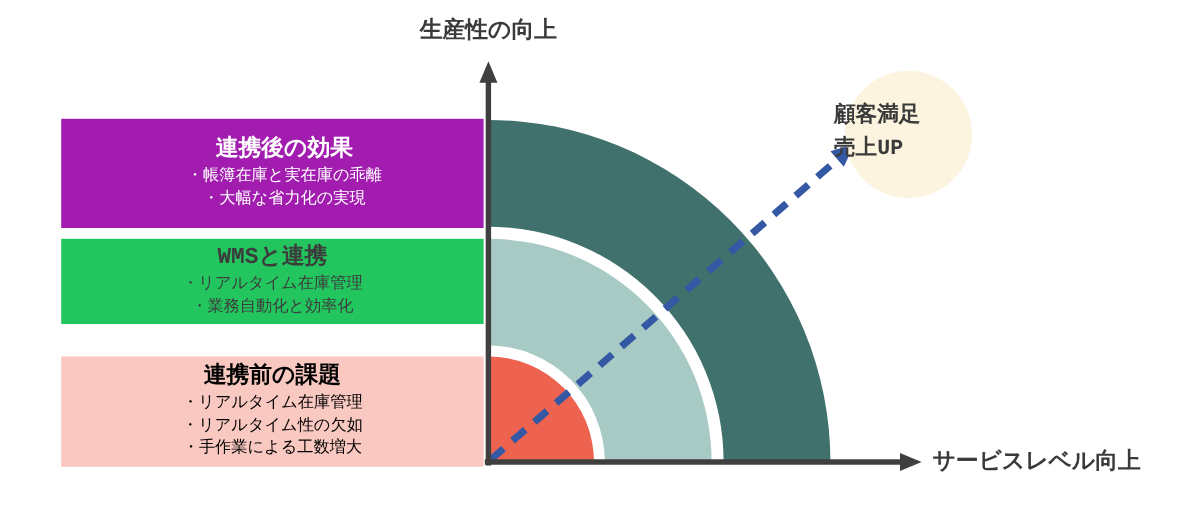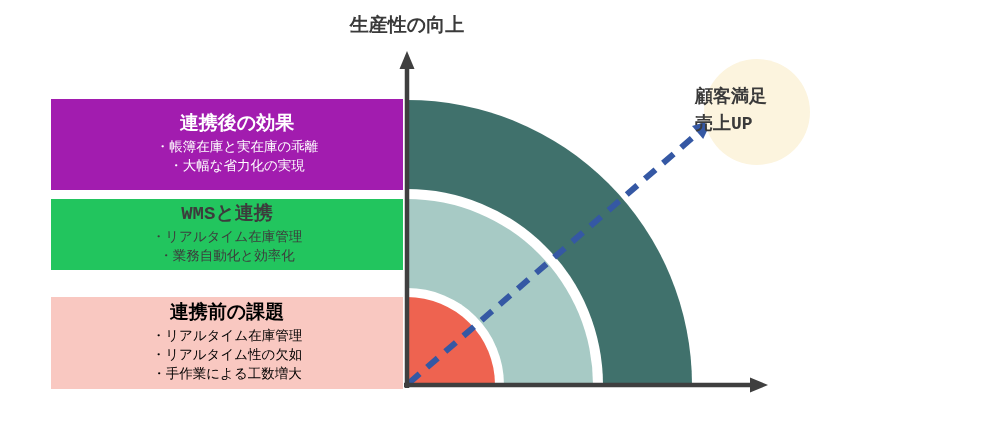--- a/index.html
+++ b/index.html
@@ -82,20 +82,21 @@
 
     <circle cx="757" cy="112" r="53" fill="#fcf4de"></circle>
 
     <line x1="407" y1="388" x2="407" y2="66" stroke="#3f3f3f" stroke-width="4.5"></line>
     <polygon points="407,51 399.5,69 414.5,69" fill="#3f3f3f"></polygon>
     <line x1="404" y1="385" x2="751" y2="385" stroke="#3f3f3f" stroke-width="4.5"></line>
     <polygon points="768,385 750,377.5 750,392.5" fill="#3f3f3f"></polygon>
   </svg>
 
   <div class="axis-label y-label">生産性の向上</div>
+  <div class="axis-label x-label">サービスレベル向上</div>
 
   <div class="goal-text">
     <div>顧客満足</div>
     <div>売上UP</div>
   </div>
 
   <div class="layer-box box-after">
     <div class="layer-title">連携後の効果</div>
     <div class="layer-bullet">・帳簿在庫と実在庫の乖離</div>
     <div class="layer-bullet">・大幅な省力化の実現</div>

